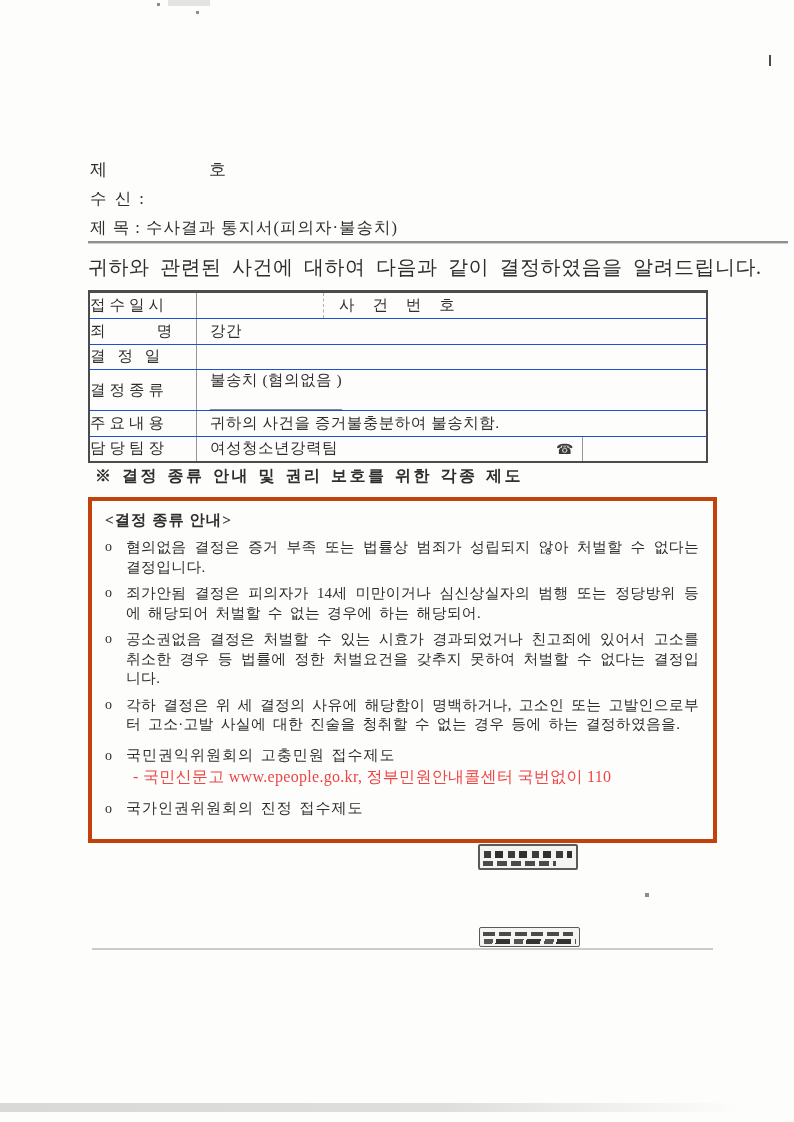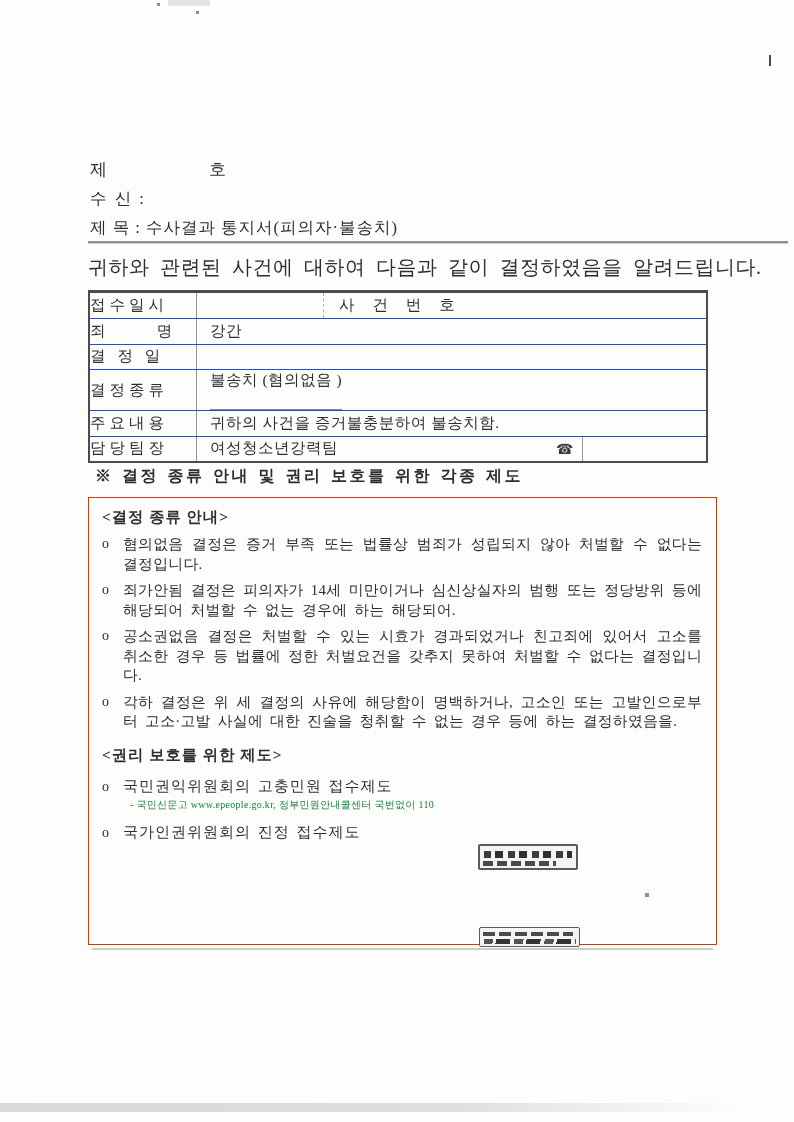--- a/index.html
+++ b/index.html
@@ -36,33 +36,33 @@
   .decision-underline{border-bottom:1px solid #8a8a8a;padding-bottom:18px;}
   .team-value{justify-content:flex-start;position:relative;}
   .phone-icon{position:absolute;right:8px;top:50%;transform:translateY(-50%);font-size:14px;color:#3a3a3a;}
   .phone-cell{flex:0 0 124px;height:100%;border-left:1px solid #979797;box-sizing:border-box;}
 
   
   .notice-heading{position:absolute;left:95px;top:466px;font-size:16px;font-weight:bold;letter-spacing:2.5px;word-spacing:2px;}
 
   
   .notice-box{
-    position:absolute;left:88px;top:497px;width:629px;height:448px;
-    box-sizing:border-box;border:1px solid #c2410c;
+    position:absolute;left:88px;top:497px;width:629px;height:346px;
+    box-sizing:border-box;border:4px solid #c2410c;
     padding:7px 14px 4px 13px;overflow:hidden;
   }
   .guide-title{font-size:15.3px;font-weight:bold;letter-spacing:1px;margin-top:2px;}
   .bullet{display:flex;margin-top:7px;}
   .bullet .marker{flex:0 0 21px;font-size:14px;padding-top:1px;}
   .bullet .btext{flex:1;font-size:14.8px;line-height:19.5px;text-align:justify;word-spacing:3px;letter-spacing:.3px;}
   .rights-title{margin-top:13px;}
   .rbullet{display:flex;margin-top:11px;}
   .rbullet .marker{flex:0 0 21px;font-size:14px;padding-top:2px;}
   .rmain{font-size:15px;letter-spacing:1px;word-spacing:2px;}
-  .rsub{font-size:10px;letter-spacing:.3px;margin-top:2px;padding-left:7px;color:#15803d;}
+  .rsub{font-size:16px;letter-spacing:.3px;margin-top:2px;padding-left:7px;color:#ef4444;}
 
   
   .speck{position:absolute;background:#8d8d8d;}
   .smudge{position:absolute;background:#e3e3e1;}
   .edge-tick{position:absolute;background:#4a4a4a;}
   .stamp{
     position:absolute;box-sizing:border-box;
     border:2px solid #5a5a5a;border-radius:2px;background:#f4f4f2;
     overflow:hidden;
   }
@@ -158,21 +158,20 @@
     </div>
     <div class="bullet">
       <div class="marker">o</div>
       <div class="btext">공소권없음 결정은 처벌할 수 있는 시효가 경과되었거나 친고죄에 있어서 고소를 취소한 경우 등 법률에 정한 처벌요건을 갖추지 못하여 처벌할 수 없다는 결정입니다.</div>
     </div>
     <div class="bullet">
       <div class="marker">o</div>
       <div class="btext">각하 결정은 위 세 결정의 사유에 해당함이 명백하거나, 고소인 또는 고발인으로부터 고소·고발 사실에 대한 진술을 청취할 수 없는 경우 등에 하는 결정하였음을.</div>
     </div>
 
-    <div class="guide-title rights-title">&lt;권리 보호를 위한 제도&gt;</div>
 
     <div class="rbullet">
       <div class="marker">o</div>
       <div>
         <div class="rmain">국민권익위원회의 고충민원 접수제도</div>
         <div class="rsub">- 국민신문고 www.epeople.go.kr, 정부민원안내콜센터 국번없이 110</div>
       </div>
     </div>
     <div class="rbullet">
       <div class="marker">o</div>

